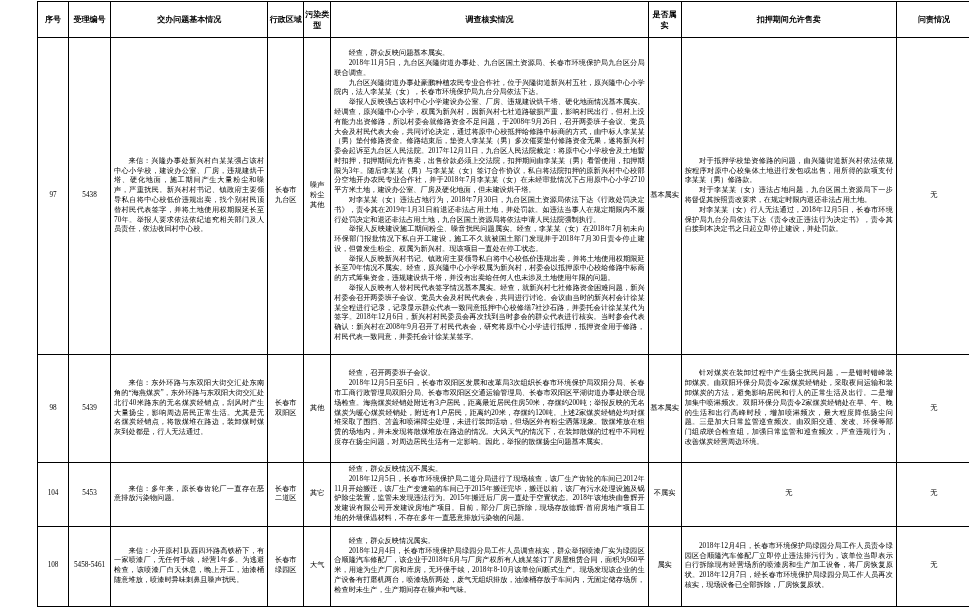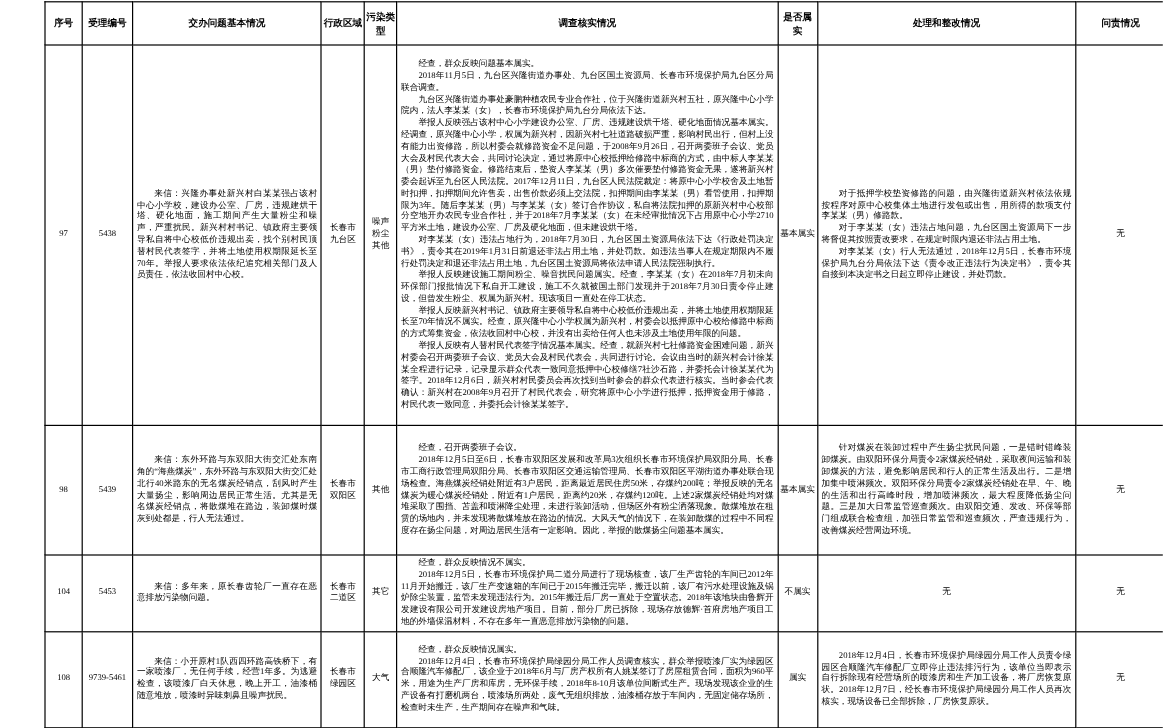--- a/index.html
+++ b/index.html
@@ -33,21 +33,21 @@
   </colgroup>
   <thead>
     <tr style="height:36px">
       <th>序号</th>
       <th>受理编号</th>
       <th>交办问题基本情况</th>
       <th>行政区域</th>
       <th>污染类型</th>
       <th>调查核实情况</th>
       <th>是否属实</th>
-      <th>处理和整改情况</th>
+      <th>扣押期间允许售卖</th>
       <th>问责情况</th>
       <th>备注</th>
     </tr>
   </thead>
   <tbody>
 
     <tr style="height:317px">
       <td class="c">97</td>
       <td class="c">5438</td>
       <td class="txt">
@@ -58,21 +58,21 @@
       <td class="c pre">噪声
 粉尘
 其他</td>
       <td class="txt">
         <p>经查，群众反映问题基本属实。</p>
         <p>2018年11月5日，九台区兴隆街道办事处、九台区国土资源局、长春市环境保护局九台区分局联合调查。</p>
         <p>九台区兴隆街道办事处豪鹏种植农民专业合作社，位于兴隆街道新兴村五社，原兴隆中心小学院内，法人李某某（女），长春市环境保护局九台分局依法下达。</p>
         <p>举报人反映强占该村中心小学建设办公室、厂房、违规建设烘干塔、硬化地面情况基本属实。经调查，原兴隆中心小学，权属为新兴村，因新兴村七社道路破损严重，影响村民出行，但村上没有能力出资修路，所以村委会就修路资金不足问题，于2008年9月26日，召开两委班子会议、党员大会及村民代表大会，共同讨论决定，通过将原中心校抵押给修路中标商的方式，由中标人李某某（男）垫付修路资金。修路结束后，垫资人李某某（男）多次催要垫付修路资金无果，遂将新兴村委会起诉至九台区人民法院。2017年12月11日，九台区人民法院裁定：将原中心小学校舍及土地暂时扣押，扣押期间允许售卖，出售价款必须上交法院，扣押期间由李某某（男）看管使用，扣押期限为3年。随后李某某（男）与李某某（女）签订合作协议，私自将法院扣押的原新兴村中心校部分空地开办农民专业合作社，并于2018年7月李某某（女）在未经审批情况下占用原中心小学2710平方米土地，建设办公室、厂房及硬化地面，但未建设烘干塔。</p>
         <p>对李某某（女）违法占地行为，2018年7月30日，九台区国土资源局依法下达《行政处罚决定书》，责令其在2019年1月31日前退还非法占用土地，并处罚款。如违法当事人在规定期限内不履行处罚决定和退还非法占用土地，九台区国土资源局将依法申请人民法院强制执行。</p>
         <p>举报人反映建设施工期间粉尘、噪音扰民问题属实。经查，李某某（女）在2018年7月初未向环保部门报批情况下私自开工建设，施工不久就被国土部门发现并于2018年7月30日责令停止建设，但曾发生粉尘、权属为新兴村。现该项目一直处在停工状态。</p>
-        <p>举报人反映新兴村书记、镇政府主要领导私自将中心校低价违规出卖，并将土地使用权期限延长至70年情况不属实。经查，原兴隆中心小学权属为新兴村，村委会以抵押原中心校给修路中标商的方式筹集资金，依法收回村中心校，并没有出卖给任何人也未涉及土地使用年限的问题。</p>
+        <p>举报人反映新兴村书记、镇政府主要领导私自将中心校低价违规出卖，并将土地使用权期限延长至70年情况不属实。经查，原兴隆中心小学权属为新兴村，村委会以抵押原中心校给修路中标商的方式筹集资金，违规建设烘干塔，并没有出卖给任何人也未涉及土地使用年限的问题。</p>
         <p>举报人反映有人替村民代表签字情况基本属实。经查，就新兴村七社修路资金困难问题，新兴村委会召开两委班子会议、党员大会及村民代表会，共同进行讨论。会议由当时的新兴村会计徐某某全程进行记录，记录显示群众代表一致同意抵押中心校修缮7社沙石路，并委托会计徐某某代为签字。2018年12月6日，新兴村村民委员会再次找到当时参会的群众代表进行核实。当时参会代表确认：新兴村在2008年9月召开了村民代表会，研究将原中心小学进行抵押，抵押资金用于修路，村民代表一致同意，并委托会计徐某某签字。</p>
       </td>
       <td class="c">基本属实</td>
       <td class="txt">
         <p>对于抵押学校垫资修路的问题，由兴隆街道新兴村依法依规按程序对原中心校集体土地进行发包或出售，用所得的款项支付李某某（男）修路款。</p>
         <p>对于李某某（女）违法占地问题，九台区国土资源局下一步将督促其按照责改要求，在规定时限内退还非法占用土地。</p>
         <p>对李某某（女）行人无法通过，2018年12月5日，长春市环境保护局九台分局依法下达《责令改正违法行为决定书》，责令其自接到本决定书之日起立即停止建设，并处罚款。</p>
       </td>
       <td class="c">无</td>
       <td class="c"></td>
@@ -113,21 +113,21 @@
         <p>2018年12月5日，长春市环境保护局二道分局进行了现场核查，该厂生产齿轮的车间已2012年11月开始搬迁，该厂生产变速箱的车间已于2015年搬迁完毕，搬迁以前，该厂有污水处理设施及锅炉除尘装置，监管未发现违法行为。2015年搬迁后厂房一直处于空置状态。2018年该地块由鲁辉开发建设有限公司开发建设房地产项目。目前，部分厂房已拆除，现场存放德辉·首府房地产项目工地的外墙保温材料，不存在多年一直恶意排放污染物的问题。</p>
       </td>
       <td class="c">不属实</td>
       <td class="c">无</td>
       <td class="c">无</td>
       <td class="c"></td>
     </tr>
 
     <tr style="height:80px">
       <td class="c">108</td>
-      <td class="c">9739-5461</td>
+      <td class="c">5458-5461</td>
       <td class="txt">
             <p>来信：小开原村1队西四环路高铁桥下，有一家喷漆厂，无任何手续，经营1年多。为逃避检查，该喷漆厂白天休息，晚上开工，油漆桶随意堆放，喷漆时异味刺鼻且噪声扰民。</p>
           </td>
       <td class="c pre">长春市
 绿园区</td>
       <td class="c pre">大气</td>
       <td class="txt">
         <p>经查，群众反映情况属实。</p>
         <p>2018年12月4日，长春市环境保护局绿园分局工作人员调查核实，群众举报喷漆厂实为绿园区合顺隆汽车修配厂，该企业于2018年6月与厂房产权所有人姚某签订了房屋租赁合同，面积为960平米，用途为生产厂房和库房，无环保手续，2018年8-10月该单位间断式生产。现场发现该企业的生产设备有打磨机两台，喷漆场所两处，废气无组织排放，油漆桶存放于车间内，无固定储存场所，检查时未生产，生产期间存在噪声和气味。</p>
       </td>

